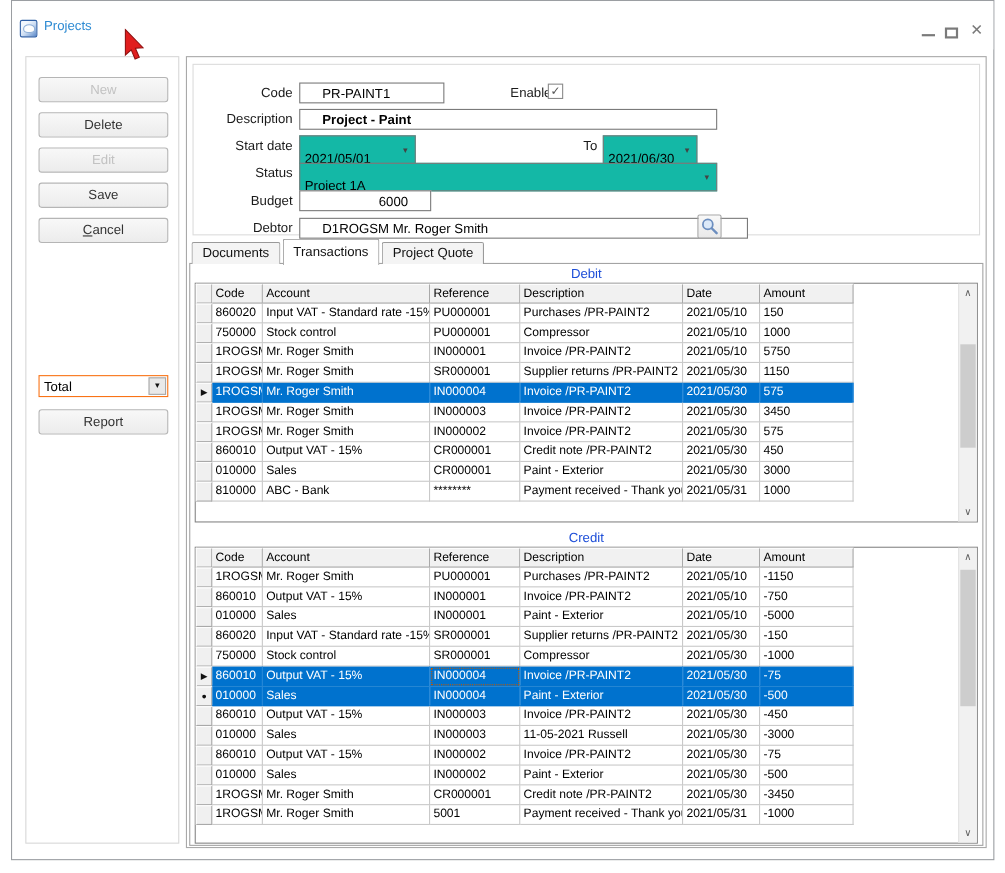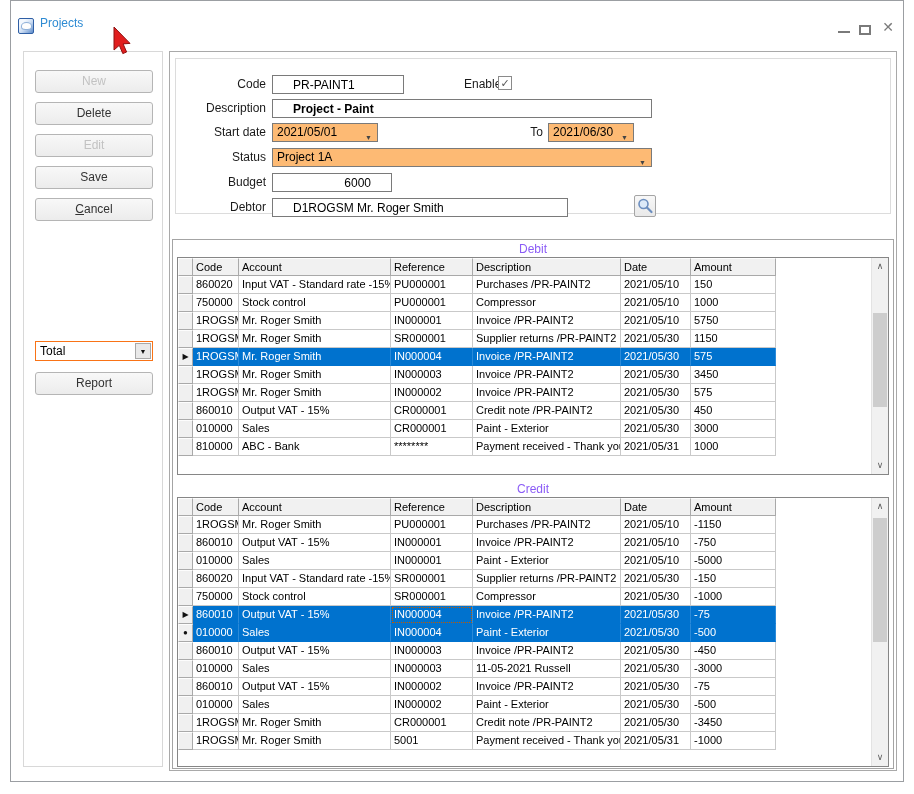--- a/index.html
+++ b/index.html
@@ -40,39 +40,39 @@
   
   .main { position:absolute; left:158px; top:50px; width:728px; height:720px;
     border:1px solid #A9A9A9; background:#fff; }
   .form-box { position:absolute; left:5px; top:6px; width:716px; height:156px;
     border:1px solid #DCDCDC; }
   .flabel { position:absolute; width:88px; text-align:right; font-size:12px; color:#1A1A1A; }
   .tbox { position:absolute; height:19px; background:#fff; border:1px solid #7A7A7A;
     font-size:12px; line-height:17px; padding:0 20px; color:#000;
     font-family:"Liberation Sans", sans-serif; }
   input.tbox { outline:none; }
-  .combo { position:absolute; height:19px; background:#fdba74; border:1px solid #7A7A7A;
-    font-size:12px; line-height:17px; padding:0 4px; }
+  .combo { position:absolute; height:19px; background:#14b8a6; border:1px solid #7A7A7A;
+    font-size:12px; line-height:17px; padding:12px 4px; }
   .combo .arr { position:absolute; right:5px; top:5px; font-size:7px; color:#444; }
   .cb { position:absolute; width:14px; height:14px; border:1px solid #8A8A8A; background:#fff;
     font-size:11px; line-height:12px; text-align:center; color:#555; }
   .search-btn { position:absolute; left:458px; top:136px; width:22px; height:22px;
     background:linear-gradient(#F8F8F8,#E9E9E9); border:1px solid #A5A5A5; border-radius:2px; }
 
   
   .tabstrip { position:absolute; left:4px; top:164px; height:24px; display:flex;
     align-items:flex-end; z-index:3; }
   .tab { height:20px; line-height:19px; padding:0 9px; font-size:12px;
     border:1px solid #9A9A9A; border-bottom:none; background:#F4F4F4;
     border-radius:2px 2px 0 0; margin-right:2px; color:#111; }
   .tab.active { height:24px; line-height:23px; background:#fff; margin-bottom:-1px; z-index:4; }
   .tabpage { position:absolute; left:2px; top:187px; width:722px; height:530px;
     border:1px solid #A4A4A4; background:#fff; }
 
-  .grid-title { position:absolute; left:0; right:0; text-align:center; font-size:12px; color:#8b5cf6; }
+  .grid-title { position:absolute; left:0; right:0; text-align:center; font-size:12px; color:#1d4ed8; }
   .gridbox { position:absolute; left:4px; width:712px; border:1px solid #868686; background:#fff; }
 
   .grow { display:flex; height:18px; }
   .ind { flex:0 0 15px; background:#F0F0F0; border-right:1px solid #A9A9A9;
     border-bottom:1px solid #A9A9A9; border-top:1px solid #FDFDFD; border-left:1px solid #FDFDFD;
     font-size:8px; line-height:16px; text-align:center; color:#111; overflow:hidden; }
   .cell { padding:0 3px; font-size:11px; line-height:17px; overflow:hidden; white-space:nowrap;
     border-right:1px solid #C9C9C9; border-bottom:1px solid #C9C9C9; color:#000; }
   .hc { background:#F1F1F1; border-right:1px solid #A9A9A9; border-bottom:1px solid #A9A9A9;
     border-top:1px solid #FDFDFD; }
@@ -155,29 +155,34 @@
       <span class="flabel" style="left:2px;top:91px">Status</span>
       <div class="combo" style="left:96px;top:89px;width:380px">
         <span>Project 1A</span>
         <span class="arr">▼</span>
       </div>
 
       <span class="flabel" style="left:2px;top:116px">Budget</span>
       <input class="tbox" style="left: 96px; top: 114px; width: 120px; text-align: right;" value="6000">
 
       <span class="flabel" style="left:2px;top:141px">Debtor</span>
-      <input class="tbox" style="left: 96px; top: 139px; width: 296px;" value="D1ROGSM Mr. Roger Smith">
+      <input class="tbox" style="left: 96px; top: 139px; width: 408px;" value="D1ROGSM Mr. Roger Smith">
       <div class="search-btn">
         <svg width="20" height="20" viewBox="0 0 20 20">
           <circle cx="8.5" cy="8" r="4.5" fill="#DCE9F8" stroke="#6C8EBF" stroke-width="1.6"></circle>
           <line x1="12" y1="11.5" x2="16.5" y2="16" stroke="#6C8EBF" stroke-width="2.2" stroke-linecap="round"></line>
         </svg>
       </div>
     </div>
 
+    <div class="tabstrip">
+      <div class="tab">Documents</div>
+      <div class="tab active">Transactions</div>
+      <div class="tab">Project Quote</div>
+    </div>
 
     <div class="tabpage">
 
       <div class="grid-title" style="top:2px">Debit</div>
       <div class="gridbox" style="top:17px;height:218px">
         <div id="debit-grid">
             <div class="grow">
               <div class="ind hc"></div>
               <div class="cell hc c0">Code</div>
               <div class="cell hc c1">Account</div>

